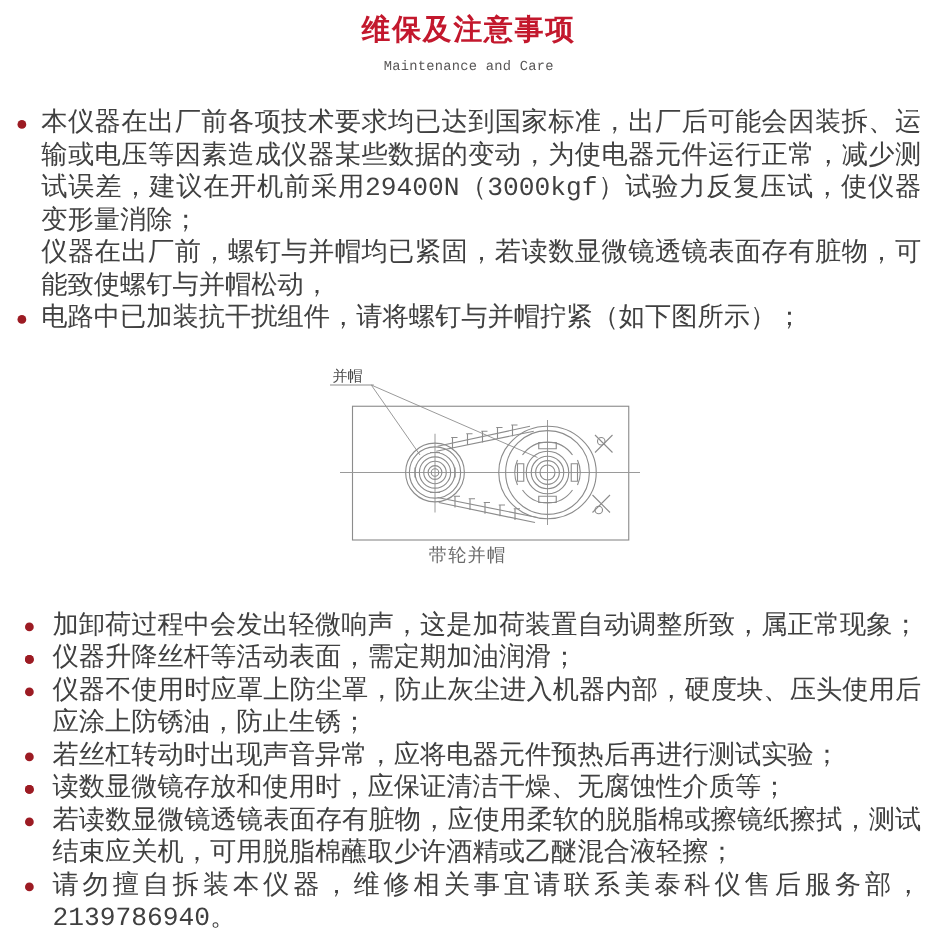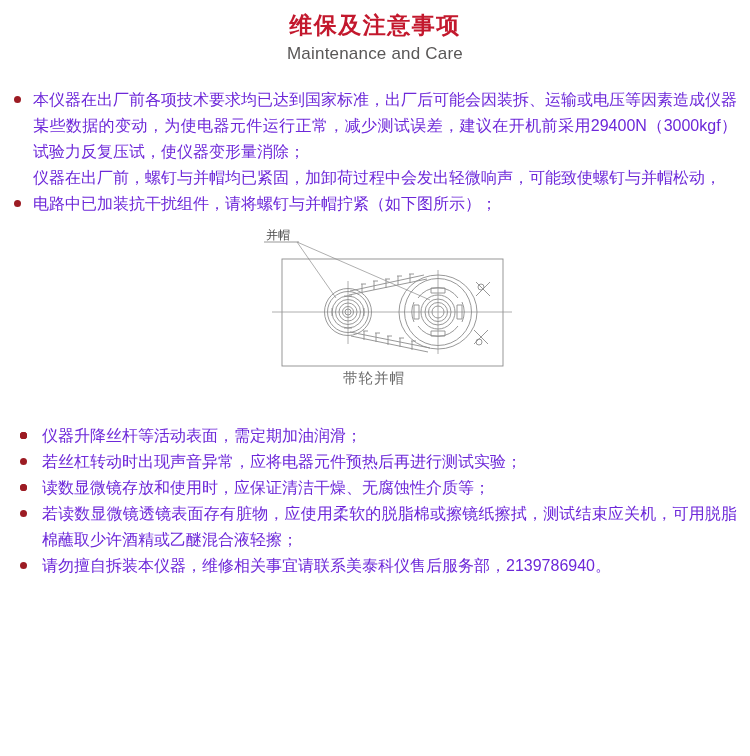--- a/index.html
+++ b/index.html
@@ -1,64 +1,64 @@
 <!DOCTYPE html>
 <html><head>
 <meta charset="utf-8">
 <style>
   html,body{margin:0;padding:0;}
   body{
     width:750px;height:756px;background:#ffffff;overflow:hidden;
     font-family:"Liberation Sans","DejaVu Sans",sans-serif;
     color:#595757;
   }
-  .page{width:750px;height:756px;position:relative;}
+  .page{width:750px;height:756px;position:relative;font-family:Liberation Mono, monospace;}
   .header{text-align:center;padding-top:11px;}
   .page-title{
     font-size:23px;font-weight:bold;color:#c3182d;
     letter-spacing:1.5px;line-height:28px;margin:0;
   }
   .page-subtitle{
-    font-size:17px;color:#595757;line-height:18px;margin-top:6px;
+    font-size:11px;color:#595757;line-height:18px;margin-top:6px;
     letter-spacing:.2px;
   }
   ul.notes{list-style:none;margin:0;padding:0 13px 0 14px;}
   ul.notes.top{margin-top:24px;}
   ul.notes.bottom{margin-top:33px;padding-left:14px;}
   .note{
-    position:relative;font-size:16px;line-height:26px;color:#6d28d9;
+    position:relative;font-size:21px;line-height:26px;color:#404040;
     text-align:justify;
   }
   .notes.top .note{padding-left:19px;}
   .notes.bottom .note{padding-left:28px;}
   .dot{
     position:absolute;left:0;top:9px;width:7px;height:7px;border-radius:50%;
     background:#9c1b23;
   }
   .notes.bottom .dot{left:6px;}
-  .figure{position:relative;width:750px;height:166px;margin-top:7px;}
+  .figure{position:relative;width:750px;height:166px;margin-top:21px;}
   .figure svg{display:block;}
   .fig-label{font-size:12px;fill:#4a4a4a;}
   .fig-caption{font-size:14.5px;fill:#6b6b6b;letter-spacing:1px;}
   .cad{stroke:#8c8c8c;stroke-width:0.9;fill:none;}
   .cad-thin{stroke:#9a9a9a;stroke-width:0.8;fill:none;}
 </style>
 </head>
 <body>
 
 <div class="page">
 
   <div class="header">
     <div class="page-title">维保及注意事项</div>
     <div class="page-subtitle">Maintenance and Care</div>
   </div>
 
   <ul class="notes top">
       <li class="note"><span class="dot"></span><span>本仪器在出厂前各项技术要求均已达到国家标准，出厂后可能会因装拆、运输或电压等因素造成仪器某些数据的变动，为使电器元件运行正常，减少测试误差，建议在开机前采用29400N（3000kgf）试验力反复压试，使仪器变形量消除；</span></li>
-      <li class="note"><span>仪器在出厂前，螺钉与并帽均已紧固，加卸荷过程中会发出轻微响声，可能致使螺钉与并帽松动，</span></li>
+      <li class="note"><span>仪器在出厂前，螺钉与并帽均已紧固，若读数显微镜透镜表面存有脏物，可能致使螺钉与并帽松动，</span></li>
       <li class="note"><span class="dot"></span><span>电路中已加装抗干扰组件，请将螺钉与并帽拧紧（如下图所示）；</span></li>
     </ul>
 
   <div class="figure">
     <svg width="750" height="166" viewBox="0 0 750 166">
 
       <text x="266" y="15" class="fig-label">并帽</text>
       <line x1="264" y1="18" x2="299" y2="18" class="cad"></line>
 
       <line x1="297" y1="18" x2="336" y2="74" class="cad-thin"></line>
@@ -111,23 +111,24 @@
       <g>
         <path d="M474 106 l14 14 M488 106 l-14 14" class="cad"></path>
         <circle cx="479" cy="118" r="3" class="cad"></circle>
       </g>
 
       <text x="374" y="159" text-anchor="middle" class="fig-caption">带轮并帽</text>
     </svg>
   </div>
 
   <ul class="notes bottom">
-      <li class="note"><span class="dot"></span></li>
+      <li class="note"><span class="dot"></span><span>加卸荷过程中会发出轻微响声，这是加荷装置自动调整所致，属正常现象；</span></li>
       <li class="note"><span class="dot"></span></li>
       <li class="note"><span class="dot"></span><span>仪器升降丝杆等活动表面，需定期加油润滑；</span></li>
+      <li class="note"><span class="dot"></span><span>仪器不使用时应罩上防尘罩，防止灰尘进入机器内部，硬度块、压头使用后应涂上防锈油，防止生锈；</span></li>
       <li class="note"><span class="dot"></span><span>若丝杠转动时出现声音异常，应将电器元件预热后再进行测试实验；</span></li>
       <li class="note"><span class="dot"></span></li>
       <li class="note"><span class="dot"></span><span>读数显微镜存放和使用时，应保证清洁干燥、无腐蚀性介质等；</span></li>
       <li class="note"><span class="dot"></span><span>若读数显微镜透镜表面存有脏物，应使用柔软的脱脂棉或擦镜纸擦拭，测试结束应关机，可用脱脂棉蘸取少许酒精或乙醚混合液轻擦；</span></li>
       <li class="note"><span class="dot"></span><span>请勿擅自拆装本仪器，维修相关事宜请联系美泰科仪售后服务部，2139786940。</span></li>
     </ul>
 
 </div>
 
 </body></html>

